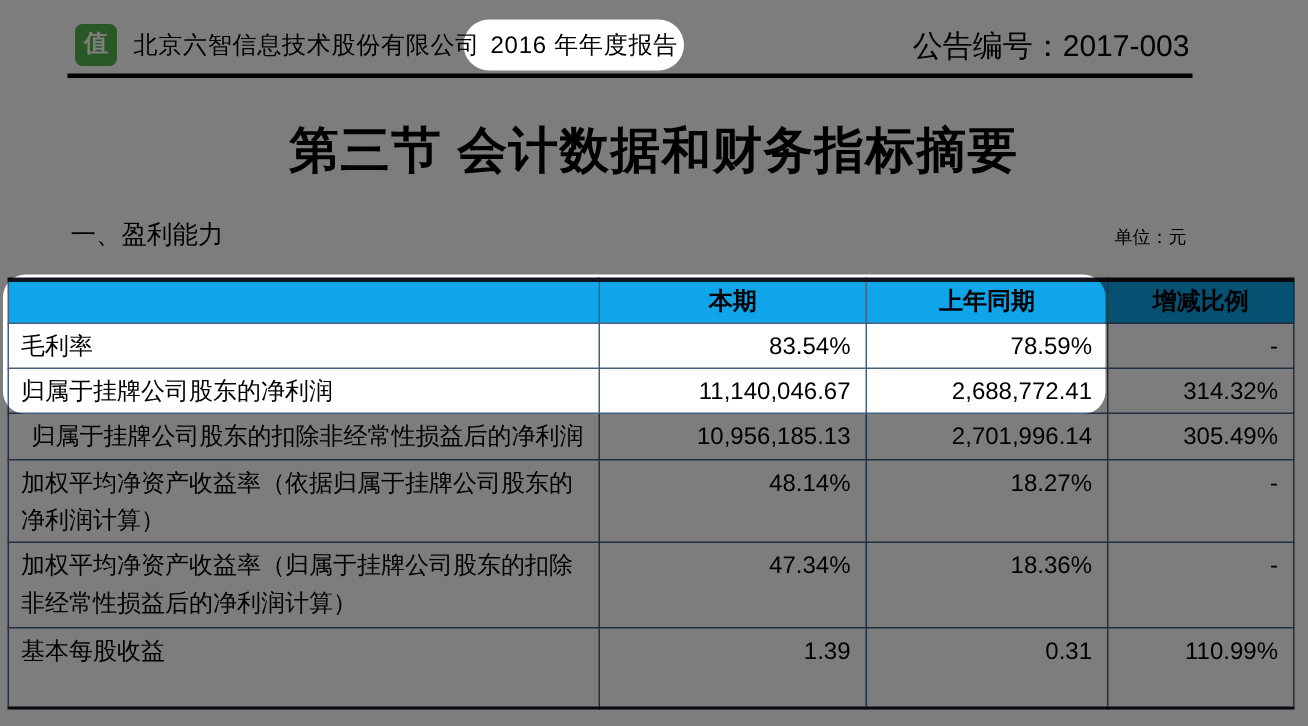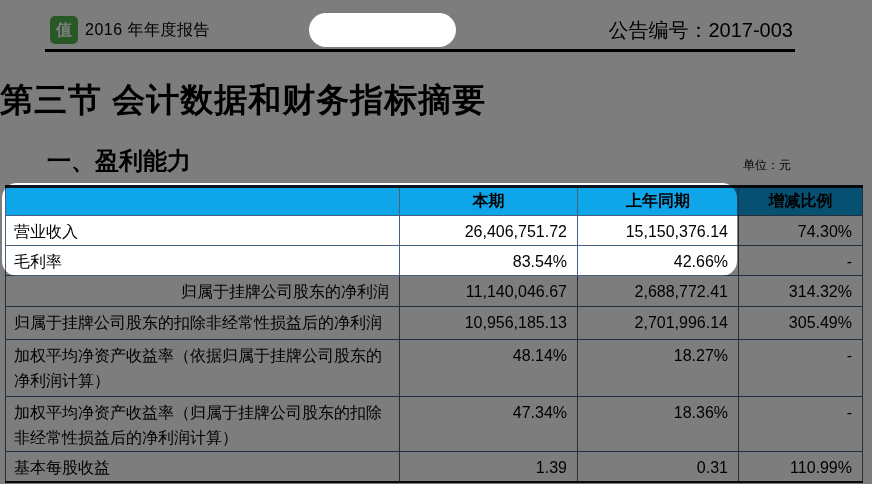--- a/index.html
+++ b/index.html
@@ -31,30 +31,30 @@
   .announce { margin-left:auto; font-size:20px; white-space:nowrap; }
 
   .header-rule {
     position:absolute; left:45px; top:49px;
     width:750px; height:3px; background:#000;
   }
 
   
   .doc-title {
     position:absolute; left:0; top:78px; width:100%;
-    margin:0; 
+    margin:0; text-align:center;
     font-size:33px; font-weight:bold; letter-spacing:1px;
   }
 
   
   .section-row {
     position:absolute; left:47px; top:145px; width:744px;
     display:flex; justify-content:space-between; align-items:baseline;
   }
-  .section-heading { font-size:24px; font-weight:bold; }
+  .section-heading { font-size:17px; font-weight:normal; }
   .unit            { font-size:12px; }
 
   
   table.fin {
     position:absolute; left:5px; top:185px; width:857px;
     border-collapse:collapse; table-layout:fixed;
     font-size:16px;
     border-top:3px solid #10141f;
     border-bottom:2px solid #10141f;
   }
@@ -86,20 +86,21 @@
     pointer-events:none; z-index:5;
   }
 </style>
 </head>
 <body>
 
 <div class="page">
 
   <div class="doc-header">
     <div class="logo">值</div>
+    <span class="company">北京六智信息技术股份有限公司</span>
     <span class="period">2016 年年度报告</span>
     <span class="announce">公告编号：2017-003</span>
   </div>
 
   <div class="header-rule"></div>
 
   <h1 class="doc-title">第三节  会计数据和财务指标摘要</h1>
 
   <div class="section-row">
     <span class="section-heading">一、盈利能力</span>
@@ -115,31 +116,25 @@
     </colgroup>
     <thead>
       <tr>
         <th></th>
         <th>本期</th>
         <th>上年同期</th>
         <th>增减比例</th>
       </tr>
     </thead>
     <tbody>
-    <tr>
-      <td class="c-label">营业收入</td>
-      <td class="c-current num">26,406,751.72</td>
-      <td class="c-prior num">15,150,376.14</td>
-      <td class="c-change num">74.30%</td>
-    </tr>
 
     <tr>
       <td class="c-label">毛利率</td>
       <td class="c-current num">83.54%</td>
-      <td class="c-prior num">42.66%</td>
+      <td class="c-prior num">78.59%</td>
       <td class="c-change num">-</td>
     </tr>
 
     <tr>
       <td class="c-label">归属于挂牌公司股东的净利润</td>
       <td class="c-current num">11,140,046.67</td>
       <td class="c-prior num">2,688,772.41</td>
       <td class="c-change num">314.32%</td>
     </tr>
 

